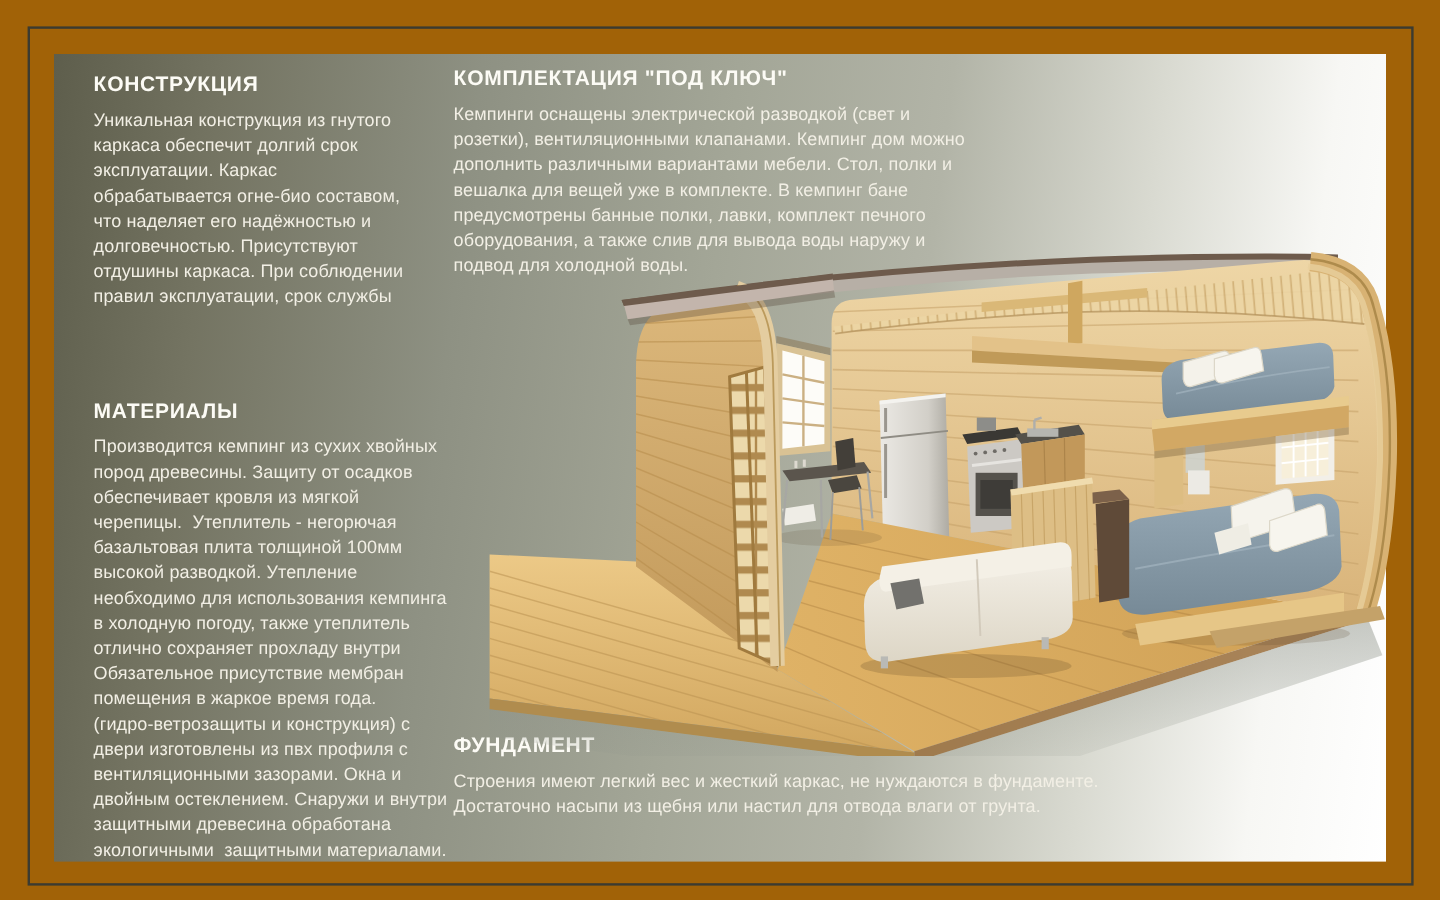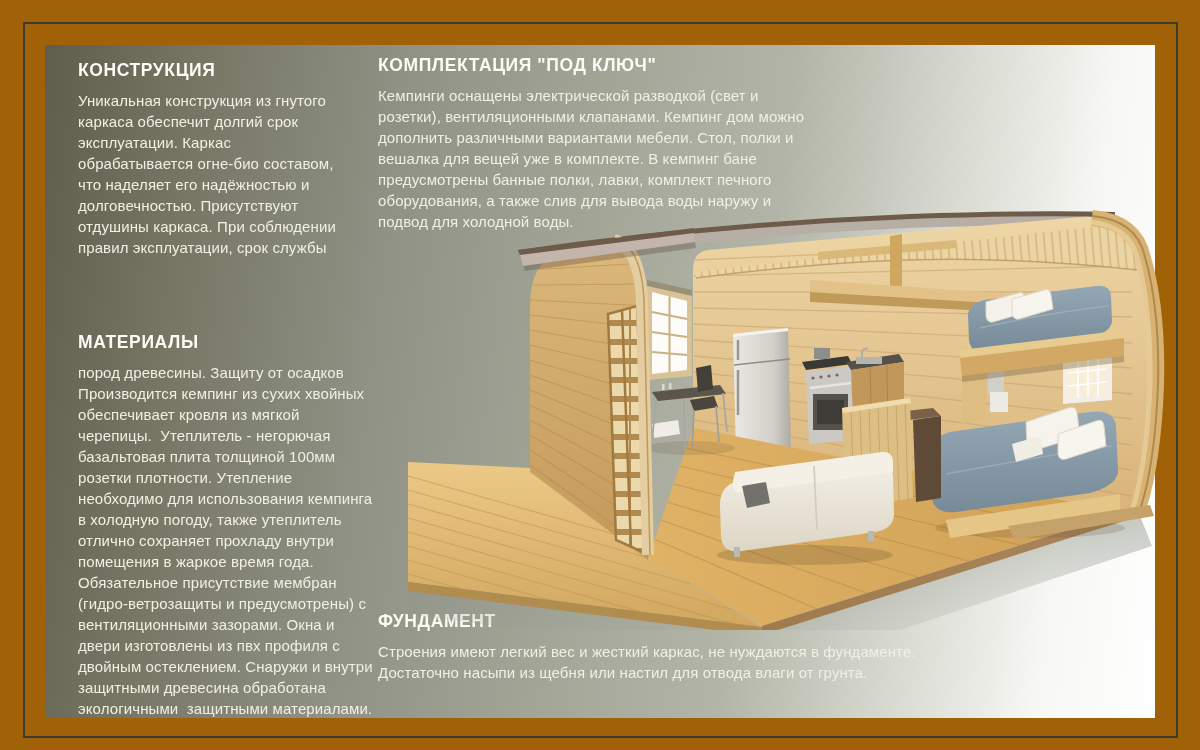--- a/index.html
+++ b/index.html
@@ -35,34 +35,34 @@
         <div class="tline">что наделяет его надёжностью и</div>
         <div class="tline">долговечностью. Присутствуют</div>
         <div class="tline">отдушины каркаса. При соблюдении</div>
         <div class="tline">правил эксплуатации, срок службы</div>
       </div>
   </div>
 
   <div class="tblock" id="sec-materials">
     <h2>МАТЕРИАЛЫ</h2>
     <div>
+        <div class="tline">Производится кемпинг из сухих хвойных</div>
         <div class="tline">пород древесины. Защиту от осадков</div>
-        <div class="tline">Производится кемпинг из сухих хвойных</div>
         <div class="tline">обеспечивает кровля из мягкой</div>
         <div class="tline">черепицы.  Утеплитель - негорючая</div>
         <div class="tline">базальтовая плита толщиной 100мм</div>
-        <div class="tline">розетки плотности. Утепление</div>
+        <div class="tline">высокой разводкой. Утепление</div>
         <div class="tline">необходимо для использования кемпинга</div>
         <div class="tline">в холодную погоду, также утеплитель</div>
         <div class="tline">отлично сохраняет прохладу внутри</div>
+        <div class="tline">Обязательное присутствие мембран</div>
         <div class="tline">помещения в жаркое время года.</div>
-        <div class="tline">Обязательное присутствие мембран</div>
-        <div class="tline">(гидро-ветрозащиты и предусмотрены) с</div>
+        <div class="tline">(гидро-ветрозащиты и конструкция) с</div>
+        <div class="tline">двери изготовлены из пвх профиля с</div>
         <div class="tline">вентиляционными зазорами. Окна и</div>
-        <div class="tline">двери изготовлены из пвх профиля с</div>
         <div class="tline">двойным остеклением. Снаружи и внутри</div>
         <div class="tline">защитными древесина обработана</div>
         <div class="tline">экологичными  защитными материалами.</div>
       </div>
   </div>
 
   <div class="tblock" id="sec-equipment">
     <h2>КОМПЛЕКТАЦИЯ "ПОД КЛЮЧ"</h2>
     <div>
         <div class="tline">Кемпинги оснащены электрической разводкой (свет и</div>

